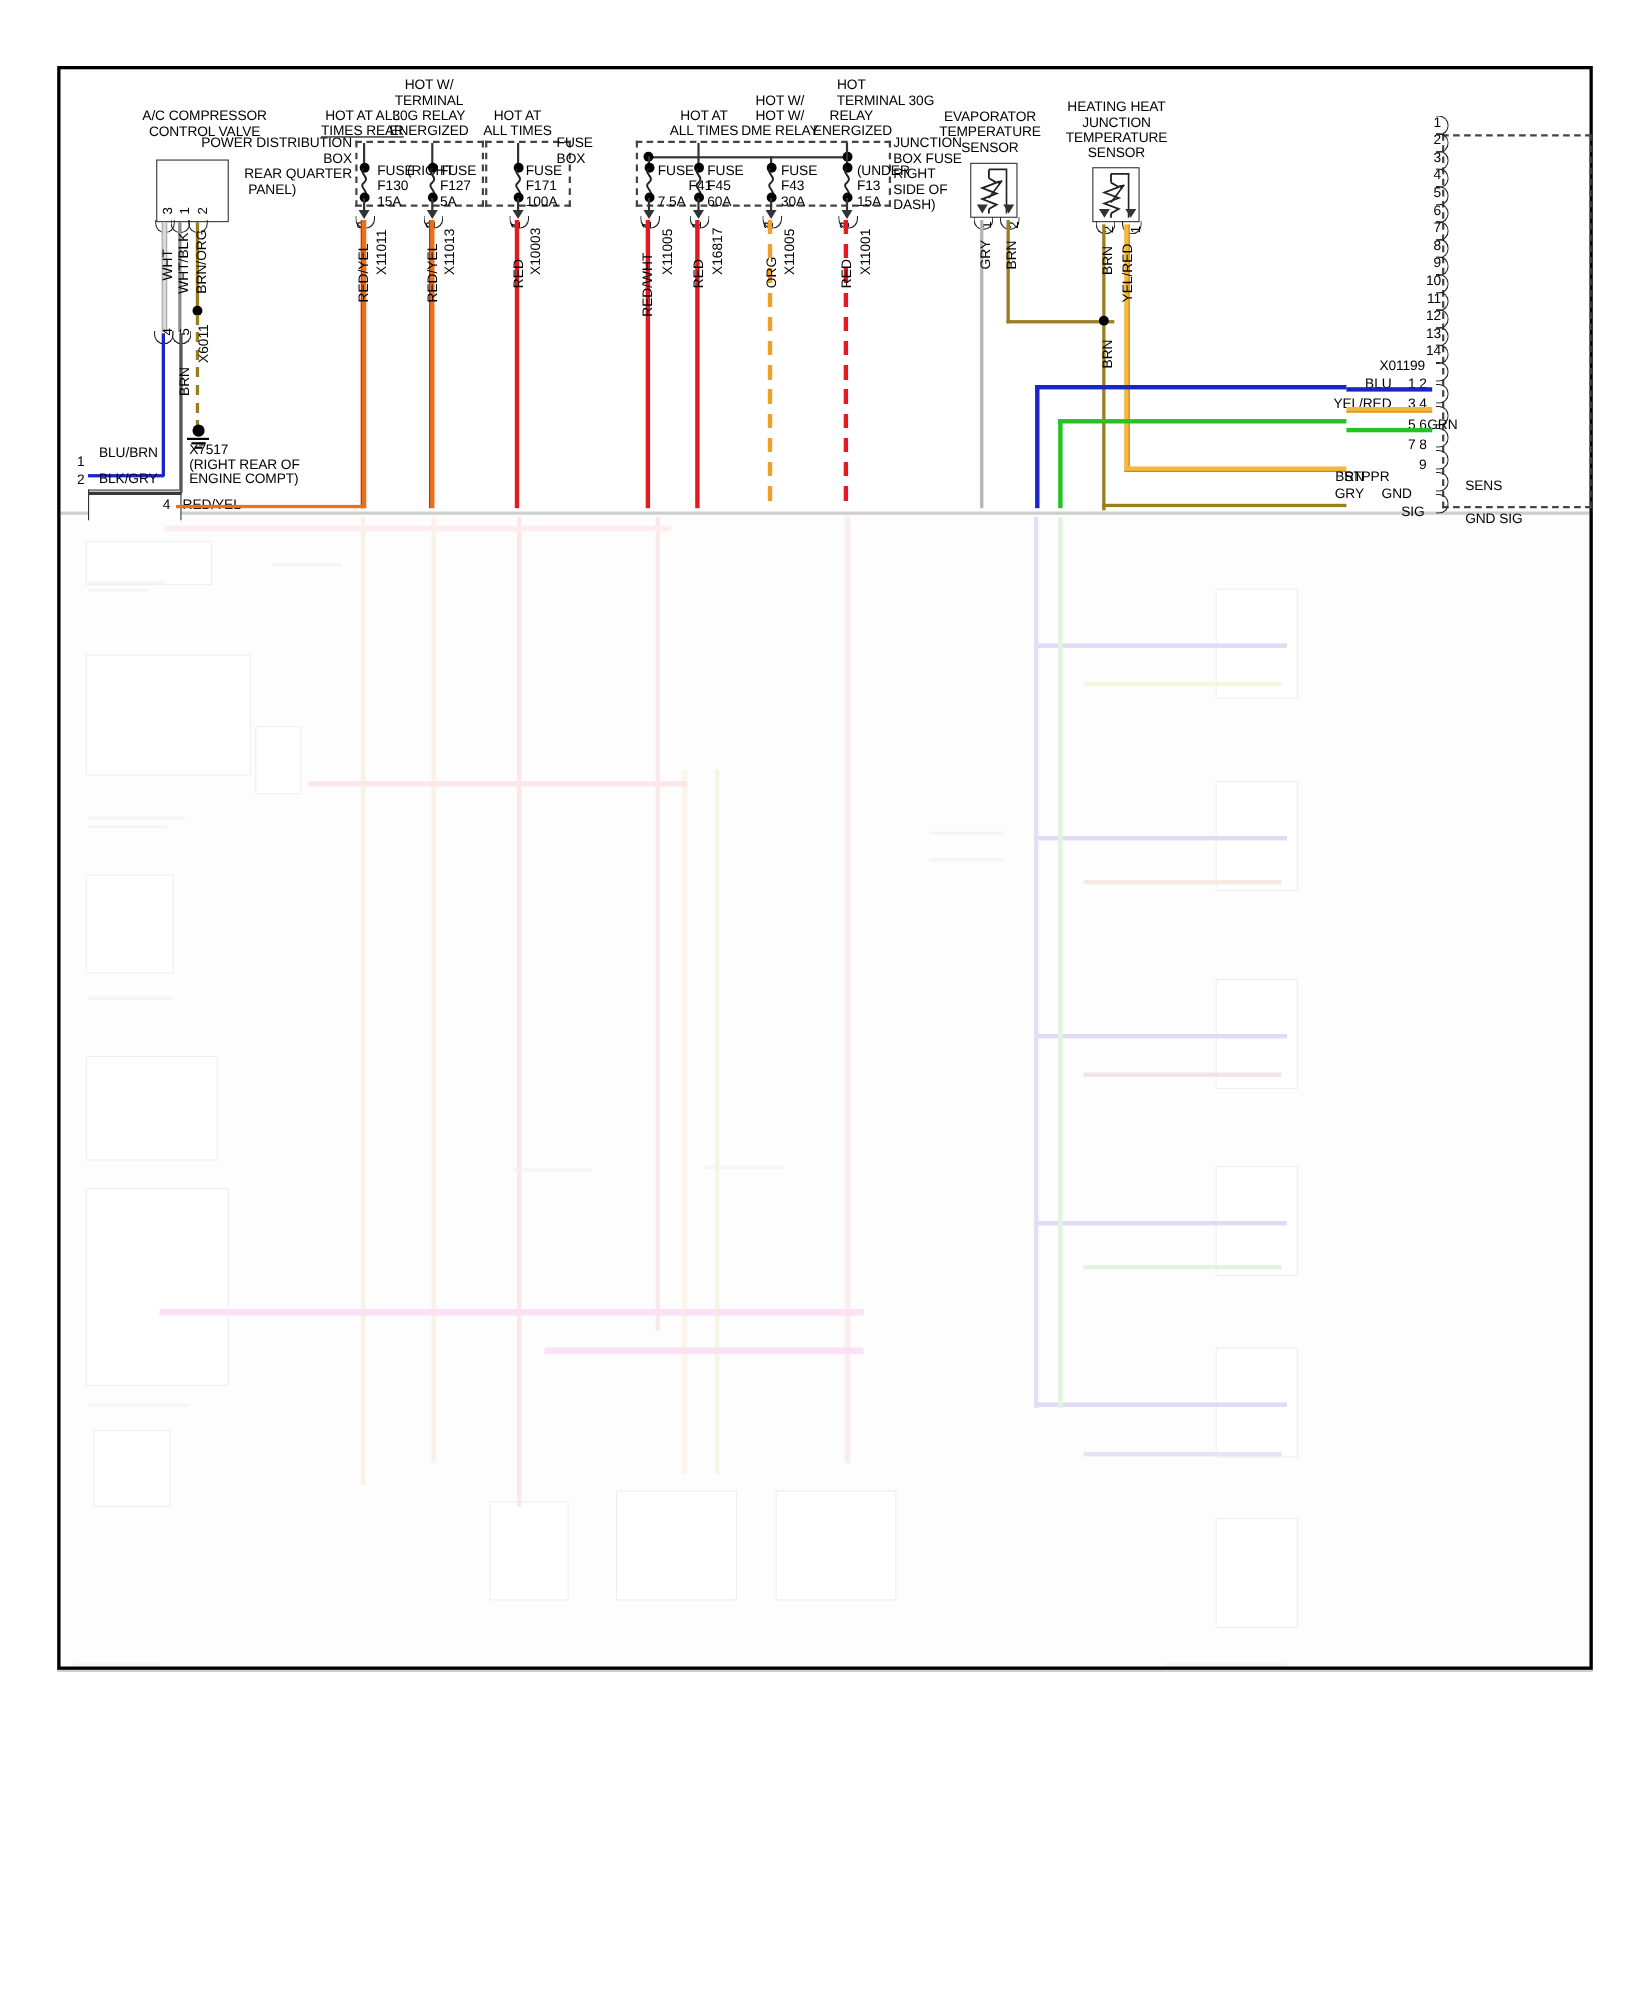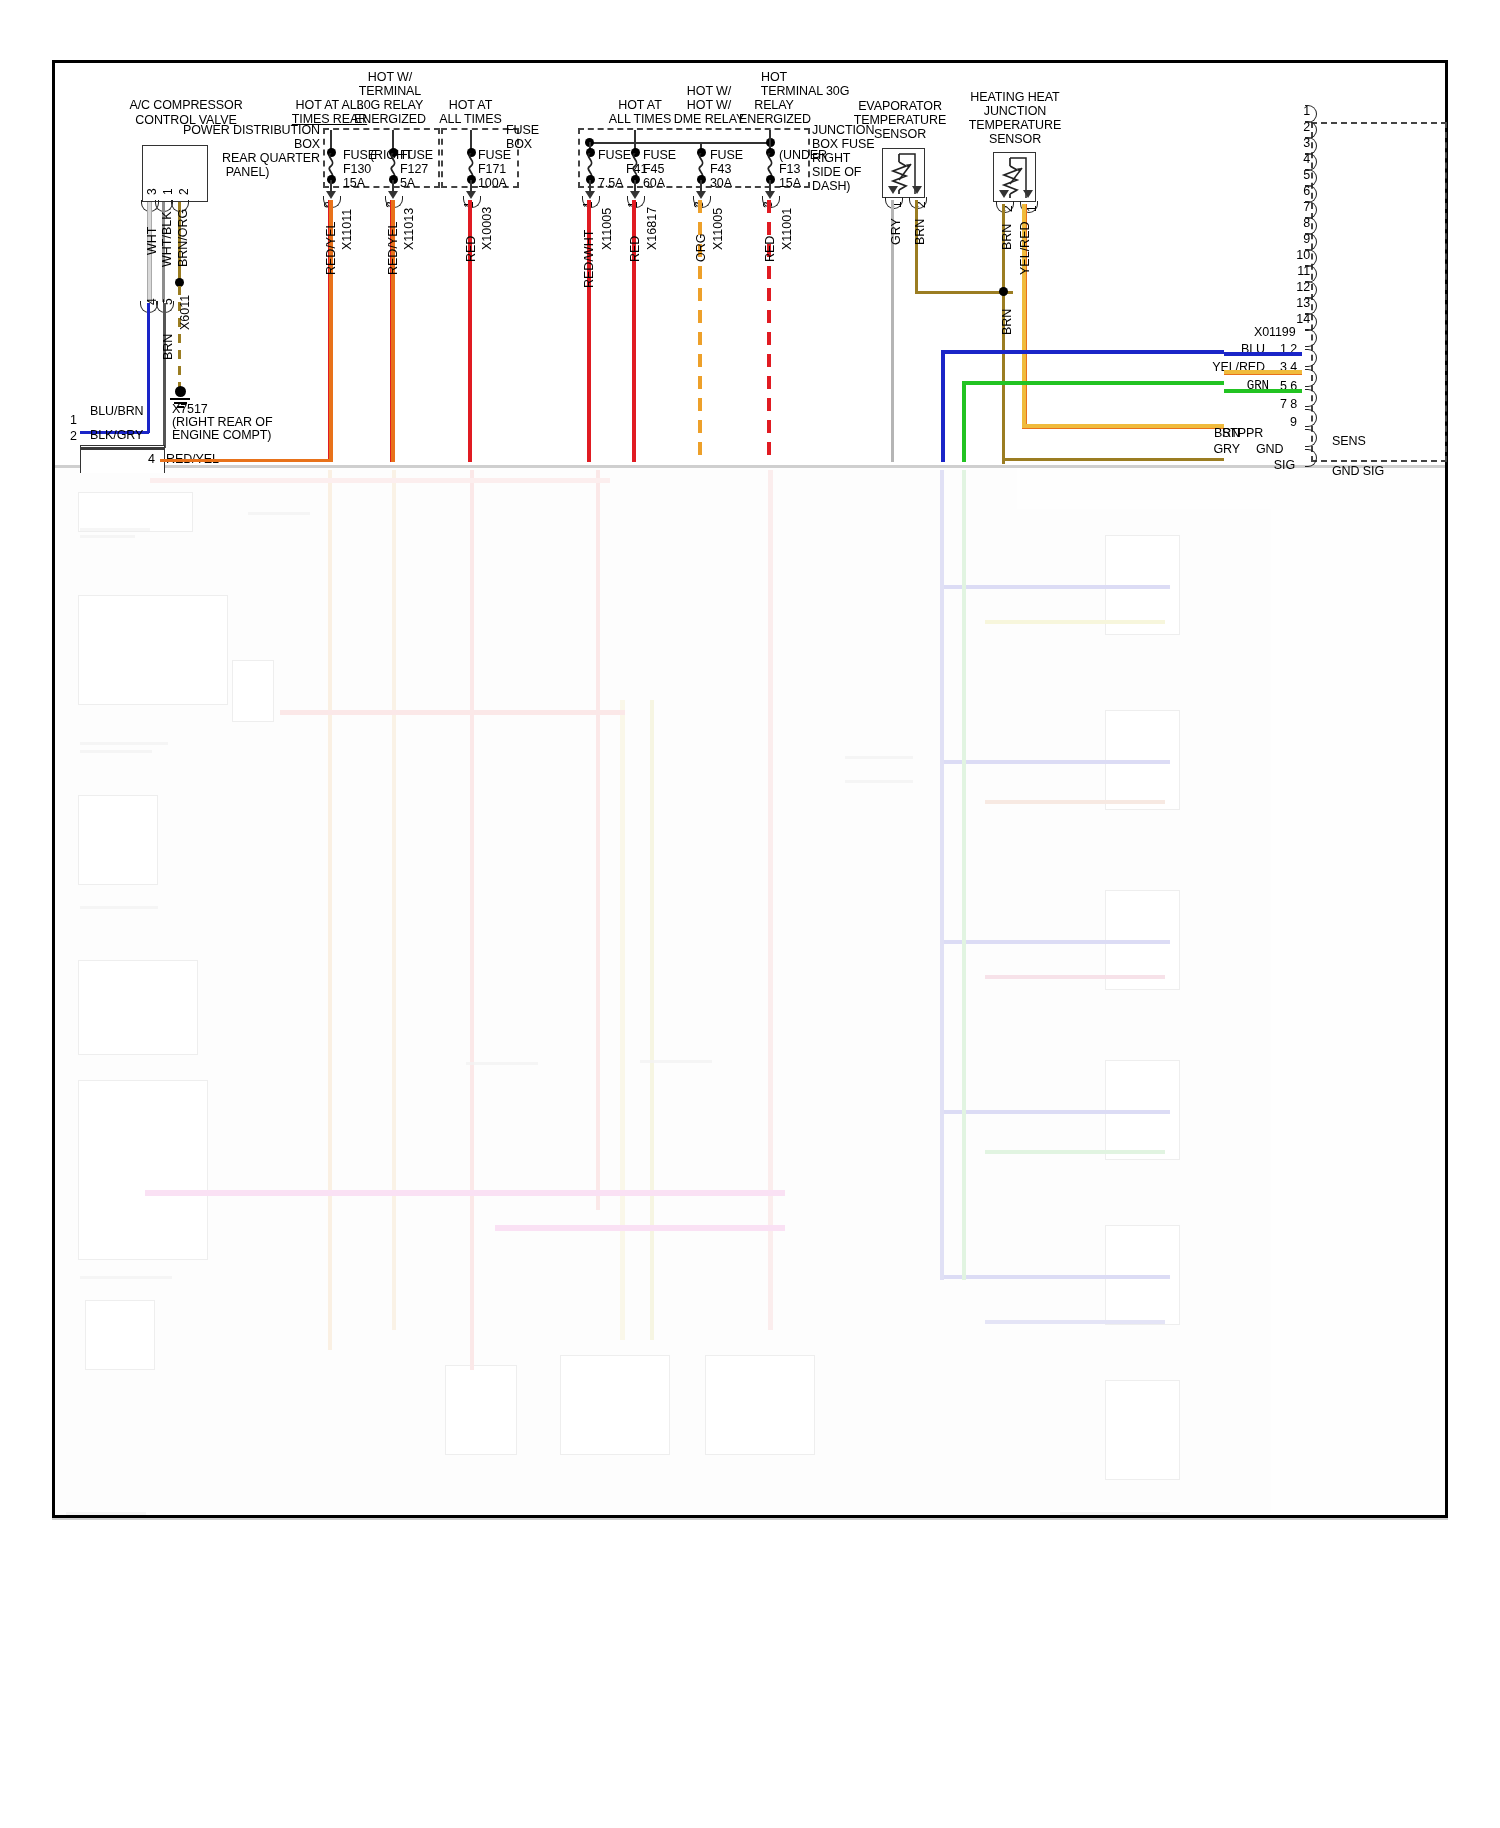--- a/index.html
+++ b/index.html
@@ -443,21 +443,21 @@
   </div>
 
   <div class="t" style="left:1244px;top:325px;margin-left:10px;">X01199</div>
 
   <div class="t r" style="left:1160px;top:342px;width:105px;">BLU</div>
   <div class="t" style="left:1280px;top:342px;">1 2</div>
 
   <div class="t r" style="left:1160px;top:360px;width:105px;">YEL/RED</div>
   <div class="t" style="left:1280px;top:360px;">3 4</div>
 
-  <div class="t r" style="left:1164px;top:379px;width:105px;font-family:Liberation Mono, monospace;">GRN</div>
+  <div class="t r" style="left:1220px;top:379px;width:105px;">GRN</div>
   <div class="t" style="left:1280px;top:379px;">5 6</div>
 
   <div class="t" style="left:1280px;top:397px;">7 8</div>
   <div class="t" style="left:1290px;top:415px;">9</div>
 
   <div class="t r" style="left:1185px;top:426px;width:55px;">BRN</div>
   <div class="t" style="left:1222px;top:426px;">STPPR</div>
   <div class="t r" style="left:1185px;top:442px;width:55px;">GRY</div>
   <div class="t" style="left:1256px;top:442px;">GND</div>
   <div class="t r" style="left:1240px;top:458px;width:55px;">SIG</div>

